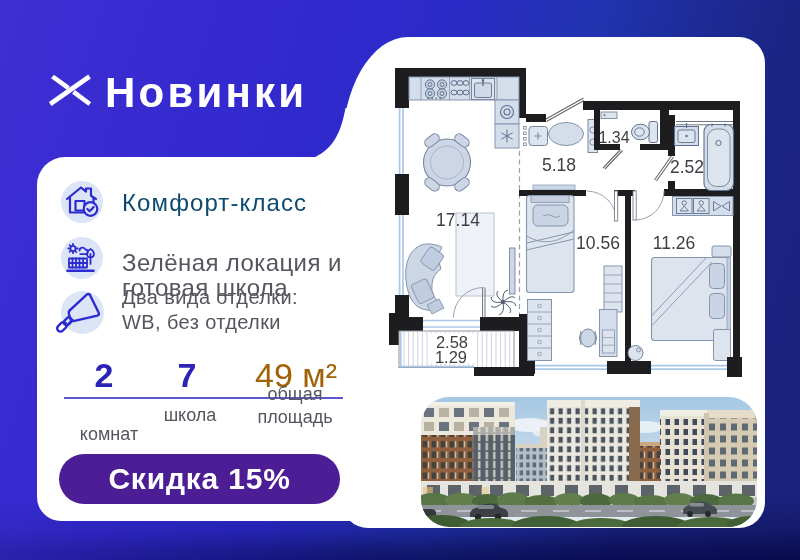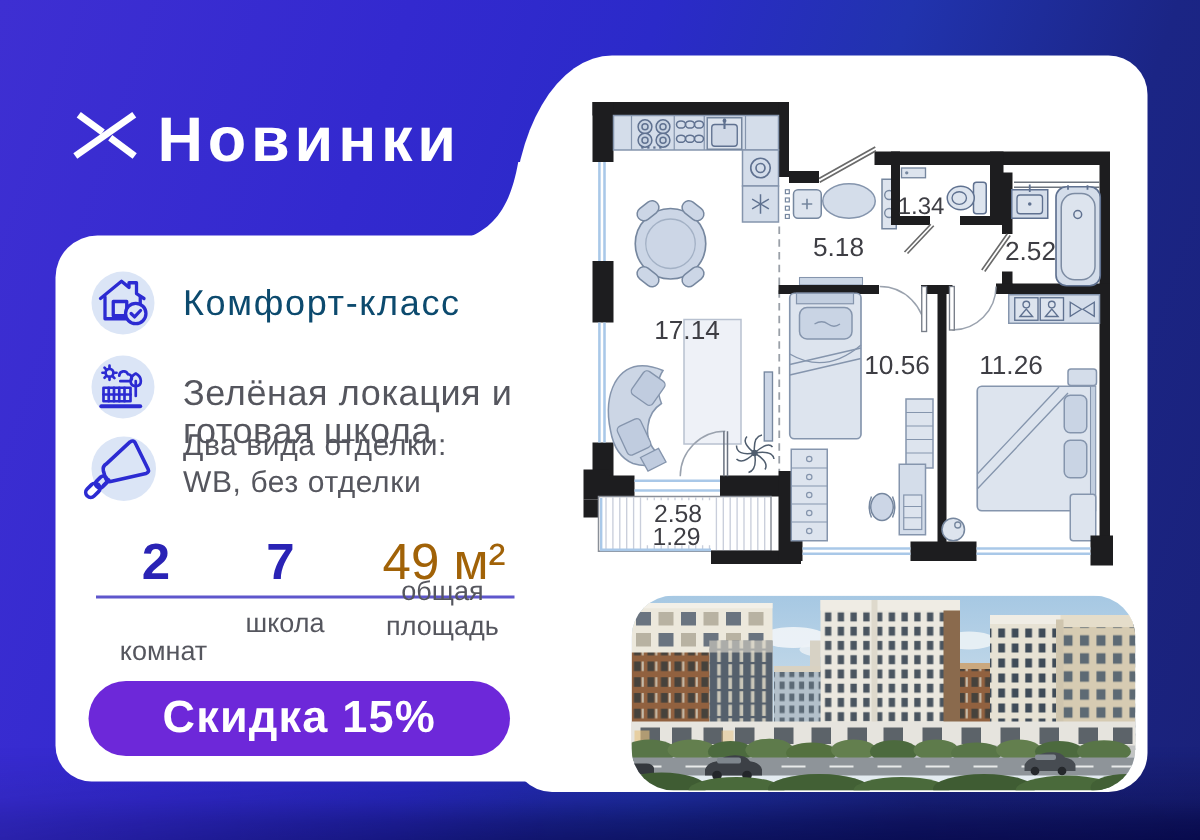--- a/index.html
+++ b/index.html
@@ -98,21 +98,21 @@
 <div class="abs" style="left:59px;top:356px;width:90px;text-align:center;font-size:34px;font-weight:700;color:#2a23b5;">2</div>
 <div class="abs" style="left:147px;top:356px;width:80px;text-align:center;font-size:34px;font-weight:700;color:#2a23b5;">7</div>
 <div class="abs" style="left:241px;top:356px;width:110px;text-align:center;font-size:34px;font-weight:400;color:#a16207;">49 м²</div>
 
 <div class="abs" style="left:64px;top:397px;width:279px;height:2px;background:#5e56cc;"></div>
 
 <div class="abs" style="left:64px;top:405px;width:90px;text-align:center;font-size:18px;color:#55565e;margin-top:19px;">комнат</div>
 <div class="abs" style="left:150px;top:405px;width:80px;text-align:center;font-size:18px;color:#55565e;">школа</div>
 <div class="abs" style="left:240px;top:383px;width:110px;text-align:center;font-size:18px;color:#55565e;line-height:23px;">общая<br>площадь</div>
 
-<div class="abs" style="left:59px;top:454px;width:281px;height:50px;background:#6d28d9;border-radius:25px;color:#ffffff;font-size:30px;font-weight:700;text-align:center;line-height:50px;letter-spacing:0.8px;">Скидка 15%</div>
+<div class="abs" style="left:59px;top:454px;width:281px;height:50px;background:#4c1d95;border-radius:25px;color:#ffffff;font-size:30px;font-weight:700;text-align:center;line-height:50px;letter-spacing:0.8px;">Скидка 15%</div>
 
 <svg class="abs" style="left:380px;top:60px;" width="370" height="330" viewBox="380 60 370 330">
 
   <g font-family="Liberation Sans, sans-serif">
 
   <g>
 
   <rect x="395" y="68" width="131" height="9" fill="#1d1d1f"></rect>
 
   <rect x="395" y="68" width="14" height="40" fill="#1d1d1f"></rect>

